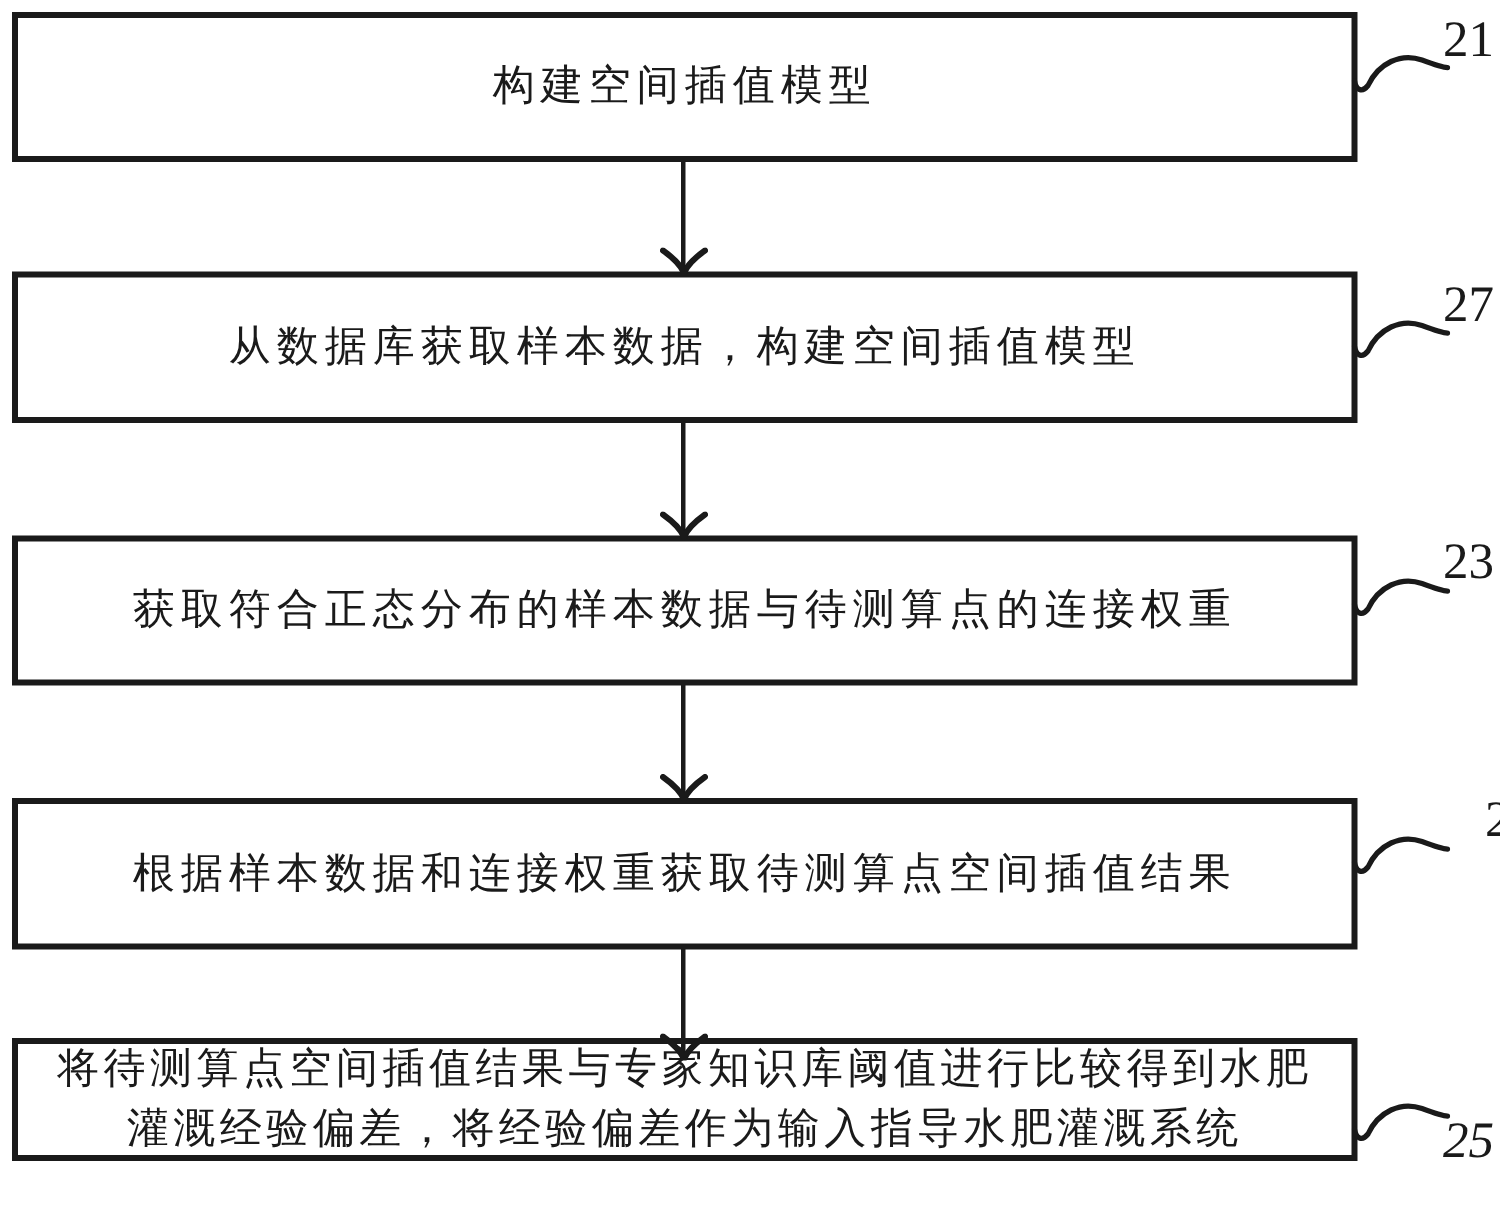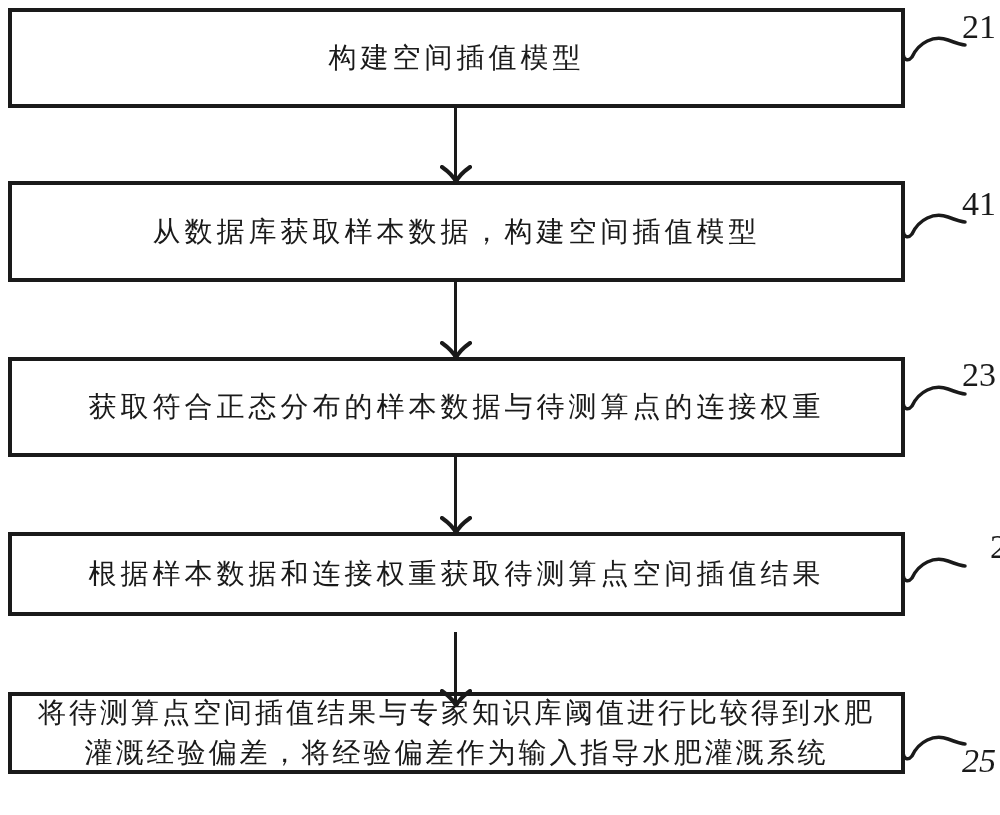--- a/index.html
+++ b/index.html
@@ -10,21 +10,21 @@
   }
   .box{
     position:absolute;left:8px;width:897px;box-sizing:border-box;
     border:4px solid #1a1a1a;background:#ffffff;
     display:flex;flex-direction:column;justify-content:center;align-items:center;
     text-align:center;font-size:28px;letter-spacing:4px;line-height:40px;
   }
   .b1{top:8px;height:100px;}
   .b2{top:181px;height:101px;}
   .b3{top:357px;height:100px;font-family:Liberation Serif, serif;}
-  .b4{top:532px;height:84px;}
+  .b4{top:532px;height:101px;}
   .b5{top:692px;height:82px;letter-spacing:3px;}
   .line{display:block;white-space:nowrap;}
   .line:empty{display:none;}
 
   .arrow{position:absolute;left:440px;width:32px;}
   .a1{top:107px;height:75px;}
   .a2{top:281px;height:77px;}
   .a3{top:456px;height:77px;}
   .a4{top:632px;height:74px;}
   .arrow .shaft{position:absolute;left:14px;top:0;width:3px;height:100%;background:#1a1a1a;}
@@ -115,18 +115,18 @@
       <path d="M2 22 C3 28, 7 30, 11 25 C18 10, 33 3, 47 8 C55 11, 61 13, 64 13" fill="none" stroke="#1a1a1a" stroke-width="3.5" stroke-linecap="round"></path>
     </svg>
   </div>
   <div class="leader c5">
     <svg width="66" height="32" viewBox="0 0 66 32">
       <path d="M2 22 C3 28, 7 30, 11 25 C18 10, 33 3, 47 8 C55 11, 61 13, 64 13" fill="none" stroke="#1a1a1a" stroke-width="3.5" stroke-linecap="round"></path>
     </svg>
   </div>
 
   <div class="ref r1">21</div>
-  <div class="ref r2">41</div>
+  <div class="ref r2">27</div>
   <div class="ref r3">23</div>
   <div class="ref r4">24</div>
   <div class="ref r5">25</div>
 
 </div>
 
 </body></html>

